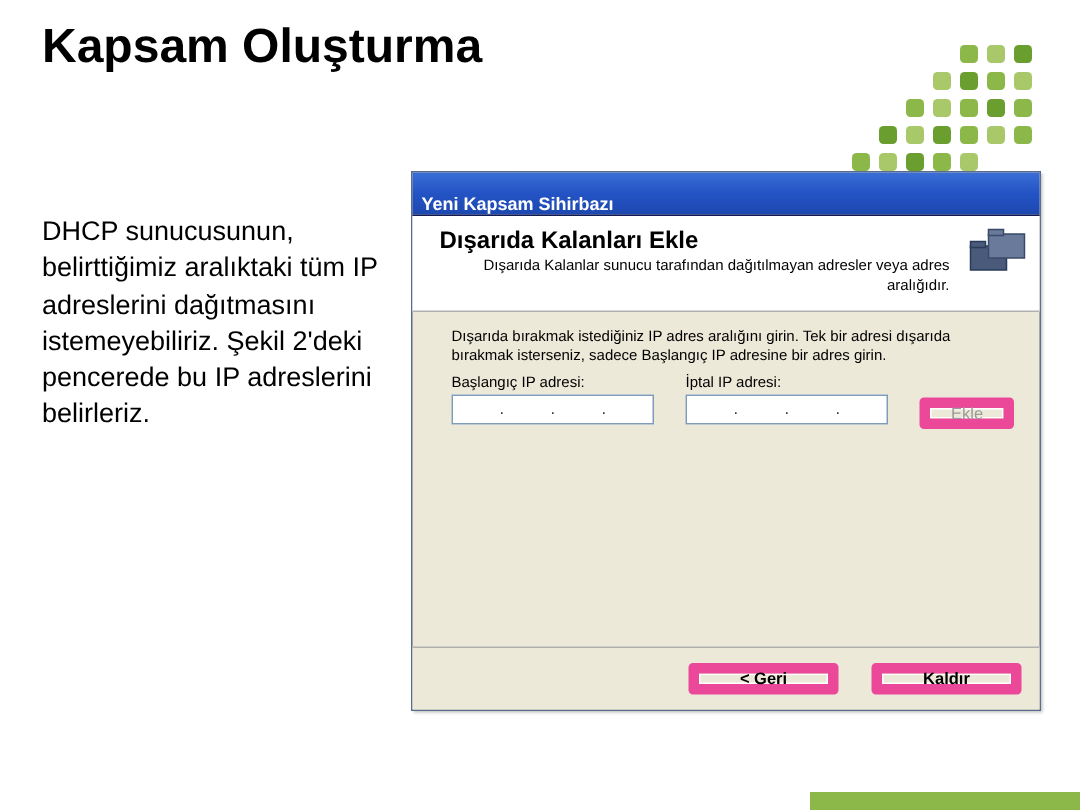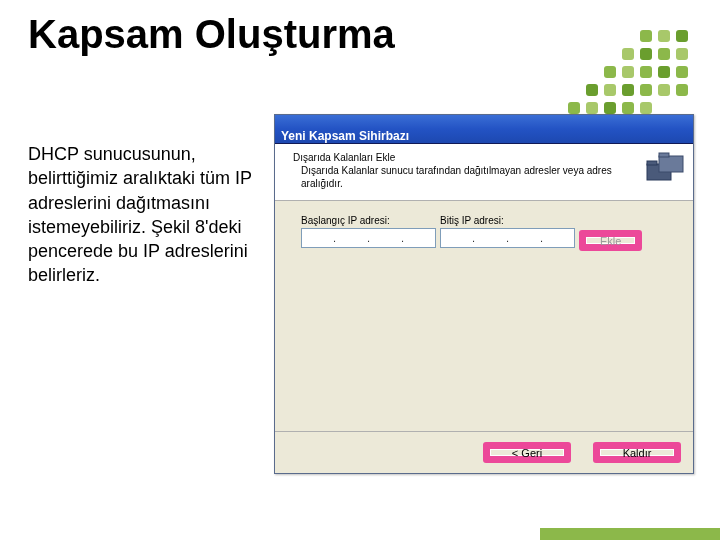--- a/index.html
+++ b/index.html
@@ -9,21 +9,21 @@
     height: 540px;
     background: #ffffff;
     font-family: Arial, sans-serif;
     position: relative;
     overflow: hidden;
   }
   .slide-title {
     position: absolute;
     top: 12px;
     left: 28px;
-    font-size: 40px;
+    font-size: 32px;
     font-weight: bold;
     color: #000;
   }
   .body-text {
     position: absolute;
     top: 142px;
     left: 28px;
     width: 236px;
     font-size: 18px;
     line-height: 1.35;
@@ -66,31 +66,31 @@
     font-weight: bold;
     font-size: 12px;
     border-bottom: 1px solid #111a55;
   }
   .header {
     background: #ffffff;
     padding: 8px 60px 10px 18px;
     border-bottom: 1px solid #b0b0b0;
     position: relative;
   }
-  .header .htitle { font-weight: normal; font-size: 10px; color:#000; }
-  .header .hdesc { font-size: 10px; color:#000; margin-top:2px; margin-left:8px; line-height:1.25; }
+  .header .htitle { font-weight: bold; font-size: 16px; color:#000; }
+  .header .hdesc { font-size: 10px; color:#000; margin-top:2px; margin-left:8px; line-height:1.25;text-align:right; }
   .header-icon {
     position: absolute; right: 6px; top: 6px;
     width: 42px; height: 34px;
   }
   .header-icon svg { width:100%; height:100%; }
 
   .content { padding: 10px 26px 0 26px; flex:1; }
   .instr { font-size:10px; color:#000; line-height:1.3; margin-bottom:6px; }
-  .row { display:flex; align-items:flex-start; gap:4px; margin-top:4px; }
+  .row { display:flex; align-items:flex-start; gap:21px; margin-top:4px; }
   .field { display:flex; flex-direction:column; }
   .flabel { font-size:10px; margin-bottom:2px; }
   .ipbox {
     width: 135px; height:20px; background:#fff;
     border:1px solid #7f9db9; display:flex; align-items:center;
     justify-content:space-evenly; font-size:11px; color:#333;
   }
   .btn {
     height:21px; background:#ece9d8;
     border:7px solid #ec4899; border-radius:3px;
@@ -103,21 +103,21 @@
   .listbox {
     margin-top:4px; width: 282px; height: 92px; background:#fff;
     border:1px solid #7f9db9;
   }
   .footer {
     border-top:1px solid #b0b0b0;
     padding: 10px 12px;
     display:flex; justify-content:flex-end; gap:6px;
     background:#ece9d8;
   }
-  .footer .btn { width:88px; padding:0; }
+  .footer .btn { width:100px; padding:0;font-weight:bold; }
   .corner-bar { position:absolute; bottom:0; right:0; width:180px; height:12px; background:#8cb84a; }
 </style>
 </head>
 <body>
 
 <div class="slide-title">Kapsam Oluşturma</div>
 
 <div class="dotgrid">
   <div class="d empty"></div>
     <div class="d empty"></div>
@@ -163,50 +163,51 @@
     <div class="d empty"></div>
   <div class="d c2"></div>
     <div class="d c0"></div>
     <div class="d c1"></div>
     <div class="d empty"></div>
     <div class="d empty"></div>
     <div class="d empty"></div>
     <div class="d empty"></div>
 </div>
 
-<div class="body-text">DHCP sunucusunun, belirttiğimiz aralıktaki tüm IP adreslerini dağıtmasını istemeyebiliriz. Şekil 8'deki pencerede bu IP adreslerini belirleriz.</div>
+<div class="body-text">DHCP sunucusunun, belirttiğimiz aralıktaki tüm IP adreslerini dağıtmasını istemeyebiliriz. Şekil 2'deki pencerede bu IP adreslerini belirleriz.</div>
 
 <div class="wizard">
   <div class="titlebar">
     <span>Yeni Kapsam Sihirbazı</span>
   </div>
   <div class="header">
     <div class="htitle">Dışarıda Kalanları Ekle</div>
     <div class="hdesc">Dışarıda Kalanlar sunucu tarafından dağıtılmayan adresler veya adres aralığıdır.</div>
     <div class="header-icon">
       <svg viewBox="0 0 42 34">
         <rect x="2" y="14" width="24" height="16" fill="#4a5a7a" stroke="#2a3a5a"></rect>
         <rect x="2" y="11" width="10" height="4" fill="#4a5a7a" stroke="#2a3a5a"></rect>
         <rect x="14" y="6" width="24" height="16" fill="#6a7a9a" stroke="#3a4a6a"></rect>
         <rect x="14" y="3" width="10" height="4" fill="#6a7a9a" stroke="#3a4a6a"></rect>
       </svg>
     </div>
   </div>
   <div class="content">
+    <div class="instr">Dışarıda bırakmak istediğiniz IP adres aralığını girin. Tek bir adresi dışarıda bırakmak isterseniz, sadece Başlangıç IP adresine bir adres girin.</div>
     <div class="row">
       <div class="field">
         <div class="flabel">Başlangıç IP adresi:</div>
         <div class="ipbox">
           <span>.</span>
           <span>.</span>
           <span>.</span>
         </div>
       </div>
       <div class="field">
-        <div class="flabel">Bitiş IP adresi:</div>
+        <div class="flabel">İptal IP adresi:</div>
         <div class="ipbox">
           <span>.</span>
           <span>.</span>
           <span>.</span>
         </div>
       </div>
       <div style="padding-top:15px;">
         <div class="btn">Ekle</div>
       </div>
     </div>

